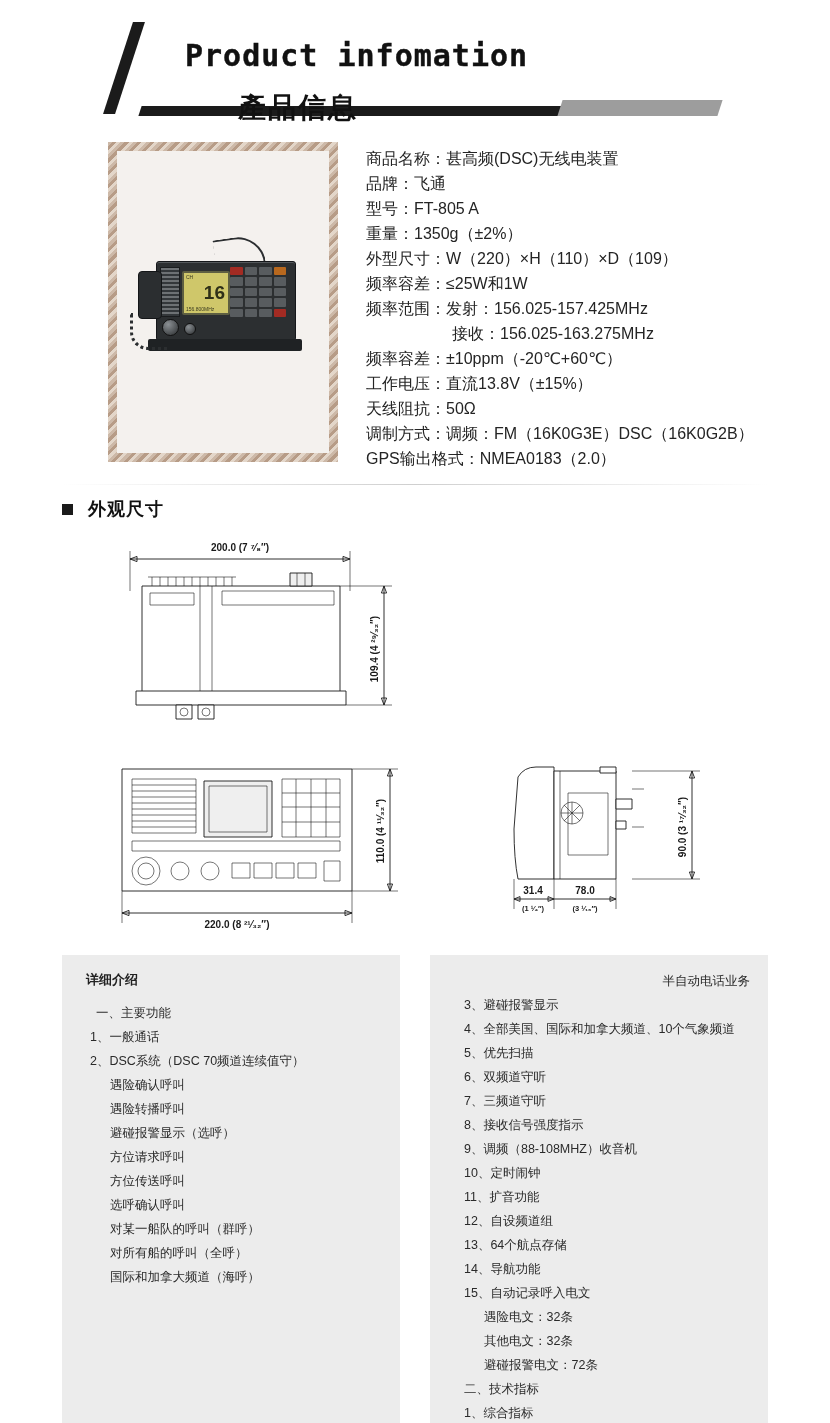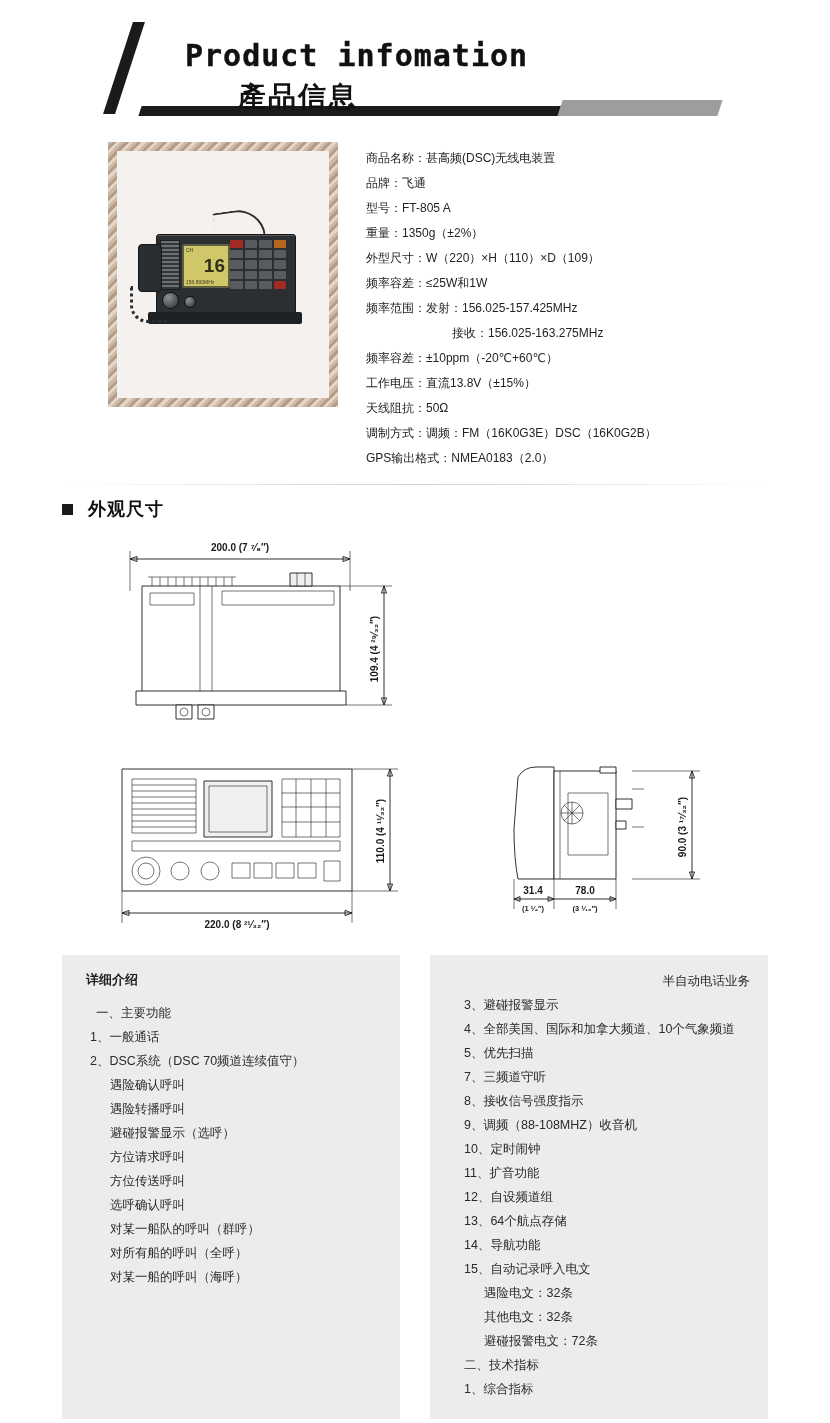--- a/index.html
+++ b/index.html
@@ -22,32 +22,32 @@
     position:absolute;left:118px;top:8px;width:12px;height:92px;background:#1b1b1b;
     transform:skewX(-18deg);
   }
   .banner .title-en{
     position:absolute;left:185px;top:24px;
     font-family:"DejaVu Sans Mono","Liberation Mono",monospace;
     font-size:30px;font-weight:bold;letter-spacing:1px;color:#111;
     -webkit-text-stroke:0.4px #111;
   }
   .banner .title-cn{
-    position:absolute;left:238px;top:64px;
+    position:absolute;left:238px;top:75px;
     font-size:28px;font-weight:bold;color:#111;letter-spacing:2px;
   }
   .banner .grayblock{
     position:absolute;left:560px;top:86px;width:160px;height:16px;background:#9d9d9d;
     transform:skewX(-18deg);
   }
 
   
   .product{position:relative;display:flex;margin:18px 0 0 0;}
   .photo-wrap{
-    width:230px;height:265px;margin-left:108px;
+    width:230px;height:320px;margin-left:108px;
     border:9px solid transparent;
     background:
       linear-gradient(#f7f3f0,#f7f3f0) padding-box,
       repeating-linear-gradient(135deg,#cdb9a8 0 3px,#b79c87 3px 6px,#e3d6c9 6px 9px) border-box;
     box-sizing:border-box;
     position:relative;
   }
   .photo{
     position:absolute;inset:0;background:#f4f1ee;
     display:flex;align-items:center;justify-content:center;
@@ -95,21 +95,21 @@
   .radio .cord{
     position:absolute;left:2px;top:86px;width:34px;height:34px;
     border-left:3px dotted #2b2e30;border-bottom:3px dotted #2b2e30;border-radius:0 0 0 18px;
   }
   .radio .ant{
     position:absolute;left:86px;top:10px;width:48px;height:26px;
     border-top:2px solid #2b2e30;border-right:2px solid #2b2e30;border-radius:0 40px 0 0;
     transform:rotate(-8deg);
   }
 
-  .spec{margin-left:28px;padding-top:4px;font-size:12px;line-height:25px;color:#242424;}
+  .spec{margin-left:28px;padding-top:4px;font-size:16px;line-height:25px;color:#242424;}
   .spec .row{white-space:nowrap;}
   .spec .indent{padding-left:86px;}
 
   
   .sec-head{
     margin:26px 0 0 62px;font-size:18px;font-weight:bold;color:#111;letter-spacing:1px;
     display:flex;align-items:center;gap:15px;
   }
   .sec-head .sq{display:inline-block;width:11px;height:11px;background:#1a1a1a;}
 
@@ -373,30 +373,31 @@
         <li class="lv2">1、一般通话</li>
         <li class="lv2">2、DSC系统（DSC 70频道连续值守）</li>
         <li class="lv3">遇险确认呼叫</li>
         <li class="lv3">遇险转播呼叫</li>
         <li class="lv3">避碰报警显示（选呼）</li>
         <li class="lv3">方位请求呼叫</li>
         <li class="lv3">方位传送呼叫</li>
         <li class="lv3">选呼确认呼叫</li>
         <li class="lv3">对某一船队的呼叫（群呼）</li>
         <li class="lv3">对所有船的呼叫（全呼）</li>
-        <li class="lv3">对某一船的呼叫（海呼）</li>
+        <li class="lv3">国际和加拿大频道（海呼）</li>
       </ul>
     </div>
 
     <div class="col right">
       <ul>
         <li class="lv4">半自动电话业务</li>
         <li class="lv2">3、避碰报警显示</li>
         <li class="lv2">4、全部美国、国际和加拿大频道、10个气象频道</li>
         <li class="lv2">5、优先扫描</li>
+        <li class="lv2">6、双频道守听</li>
         <li class="lv2">7、三频道守听</li>
         <li class="lv2">8、接收信号强度指示</li>
         <li class="lv2">9、调频（88-108MHZ）收音机</li>
         <li class="lv2">10、定时闹钟</li>
         <li class="lv2">11、扩音功能</li>
         <li class="lv2">12、自设频道组</li>
         <li class="lv2">13、64个航点存储</li>
         <li class="lv2">14、导航功能</li>
         <li class="lv2">15、自动记录呼入电文</li>
         <li class="lv3">遇险电文：32条</li>

